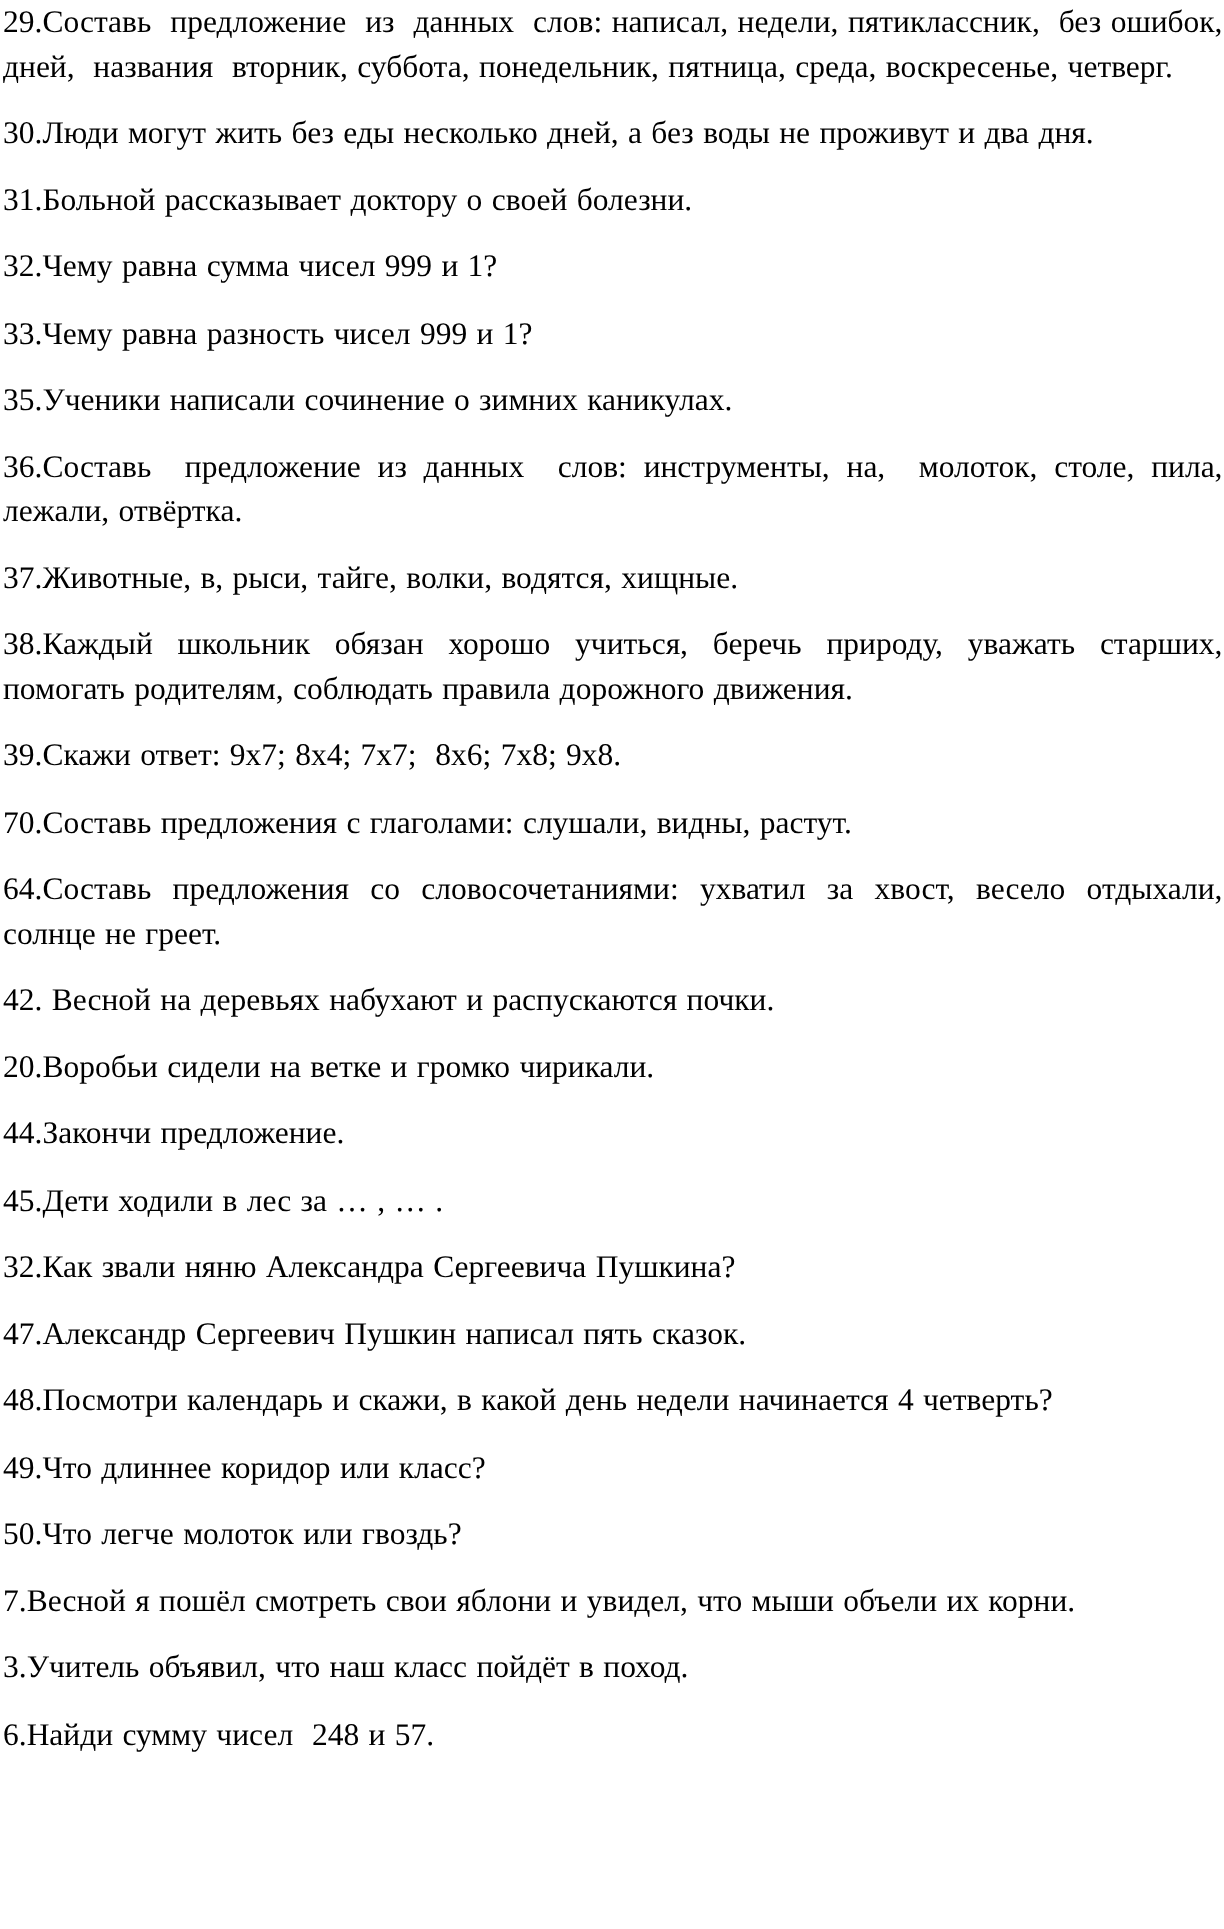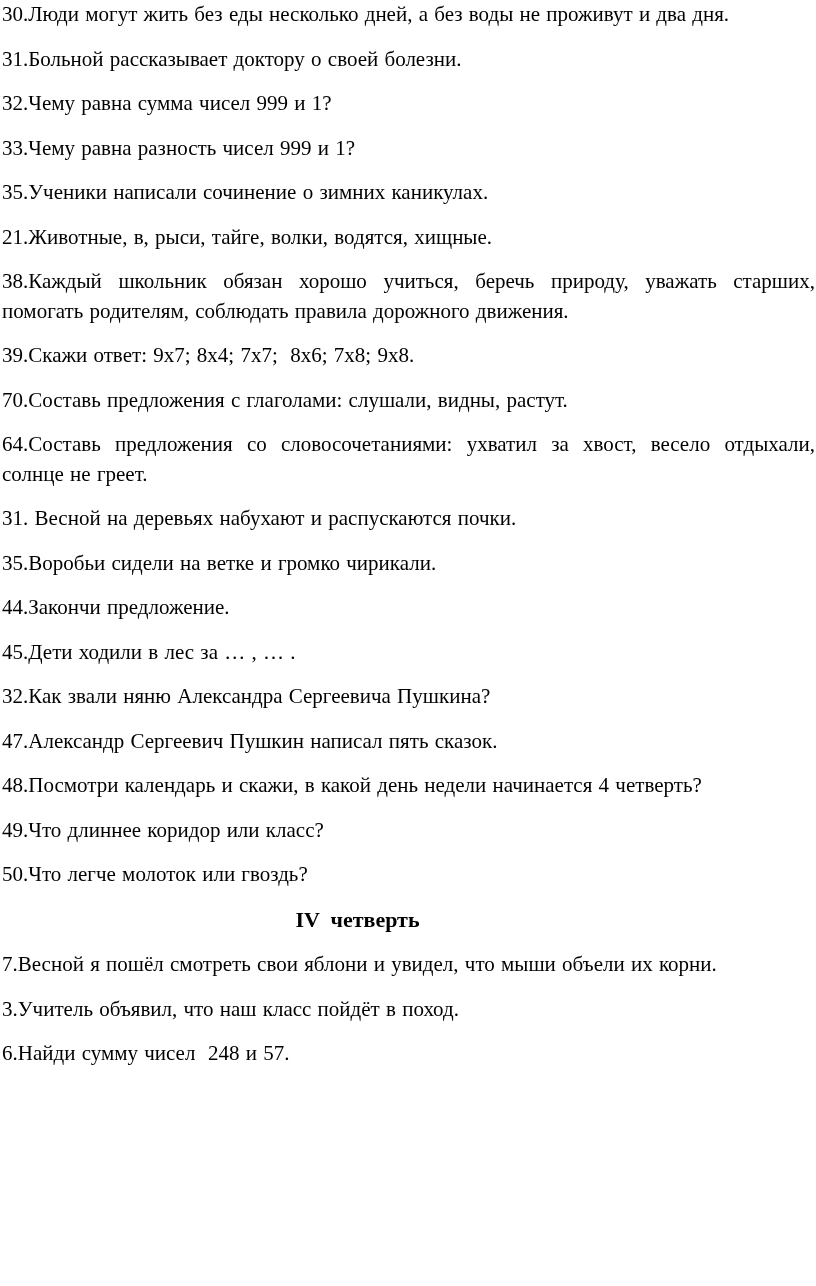--- a/index.html
+++ b/index.html
@@ -36,41 +36,42 @@
     line-height: 30.5px;
     text-align: center;
     white-space: pre-wrap;
   }
 </style>
 </head>
 <body>
 
 <main class="page">
   <section>
+      <p class="para">29.Составь  предложение  из  данных  слов: написал, недели, пятиклассник,  без ошибок, дней,  названия  вторник, суббота, понедельник, пятница, среда, воскресенье, четверг.</p>
       <p class="para">30.Люди могут жить без еды несколько дней, а без воды не проживут и два дня.</p>
       <p class="para">31.Больной рассказывает доктору о своей болезни.</p>
       <p class="para">32.Чему равна сумма чисел 999 и 1?</p>
       <p class="para">33.Чему равна разность чисел 999 и 1?</p>
       <p class="para">35.Ученики написали сочинение о зимних каникулах.</p>
-      <p class="para">21.Животные, в, рыси, тайге, волки, водятся, хищные.</p>
+      <p class="para">36.Составь  предложение из данных  слов: инструменты, на,  молоток, столе, пила, лежали, отвёртка.</p>
+      <p class="para">37.Животные, в, рыси, тайге, волки, водятся, хищные.</p>
       <p class="para">38.Каждый школьник обязан хорошо учиться, беречь природу, уважать старших, помогать родителям, соблюдать правила дорожного движения.</p>
       <p class="para">39.Скажи ответ: 9х7; 8х4; 7х7;  8х6; 7х8; 9х8.</p>
       <p class="para">70.Составь предложения с глаголами: слушали, видны, растут.</p>
       <p class="para">64.Составь предложения со словосочетаниями: ухватил за хвост, весело отдыхали, солнце не греет.</p>
-      <p class="para">31. Весной на деревьях набухают и распускаются почки.</p>
-      <p class="para">35.Воробьи сидели на ветке и громко чирикали.</p>
+      <p class="para">42. Весной на деревьях набухают и распускаются почки.</p>
+      <p class="para">20.Воробьи сидели на ветке и громко чирикали.</p>
       <p class="para">44.Закончи предложение.</p>
       <p class="para">45.Дети ходили в лес за … , … .</p>
       <p class="para">32.Как звали няню Александра Сергеевича Пушкина?</p>
       <p class="para">47.Александр Сергеевич Пушкин написал пять сказок.</p>
       <p class="para">48.Посмотри календарь и скажи, в какой день недели начинается 4 четверть?</p>
       <p class="para">49.Что длиннее коридор или класс?</p>
       <p class="para">50.Что легче молоток или гвоздь?</p>
     </section>
 
-  <h1 class="section-heading">IV  четверть</h1>
 
   <section>
       <p class="para">7.Весной я пошёл смотреть свои яблони и увидел, что мыши объели их корни.</p>
       <p class="para">3.Учитель объявил, что наш класс пойдёт в поход.</p>
       <p class="para">6.Найди сумму чисел  248 и 57.</p>
     </section>
 </main>
 
 </body></html>

